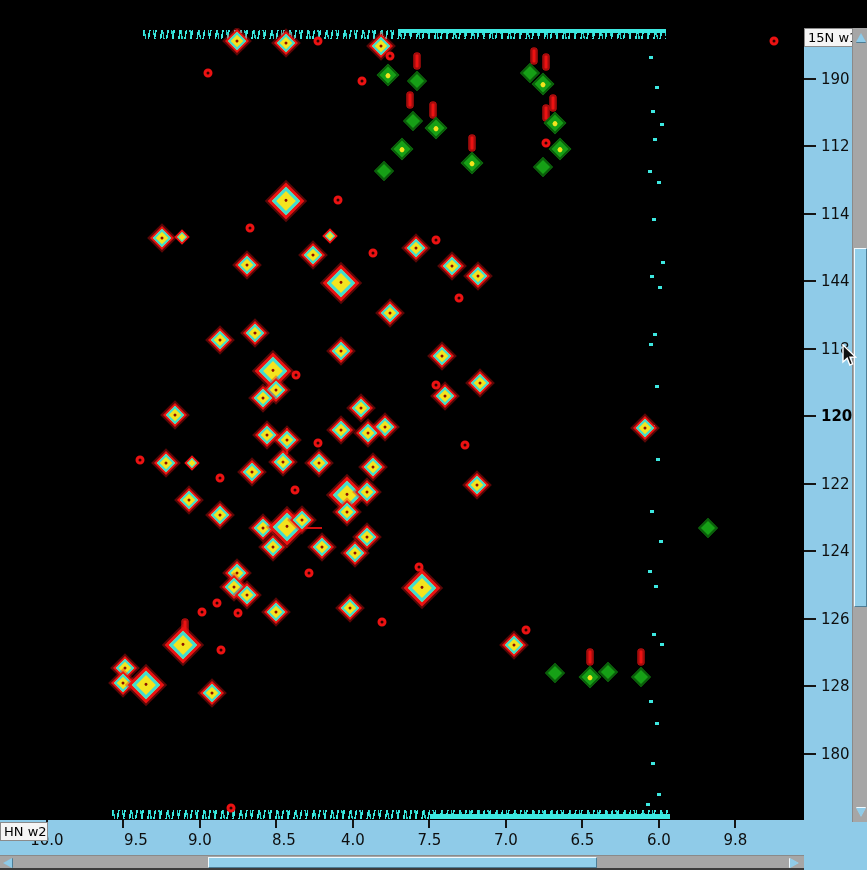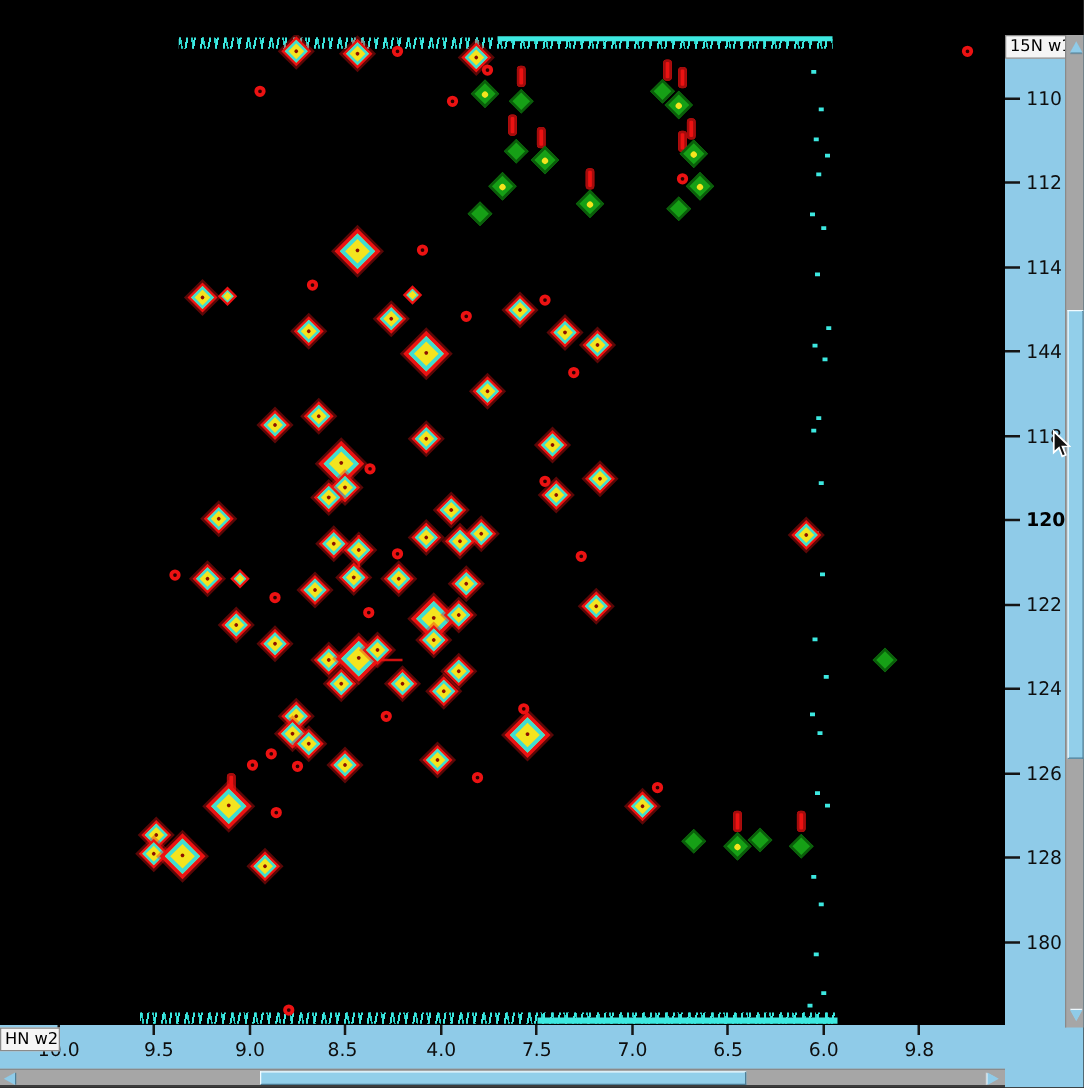--- a/index.html
+++ b/index.html
@@ -232,21 +232,21 @@
       <div class="pk rs" style="left: 590.121px; top: 628.763px;"></div>
       <div class="pk rs" style="left: 640.611px; top: 628.763px;"></div>
       <div class="pk gy" style="left: 590.121px; top: 649.013px;"></div>
       <div class="pk g" style="left: 608.481px; top: 643.95px;"></div>
       <div class="pk g" style="left: 640.611px; top: 649.013px;"></div>
       <div class="pk g" style="left: 554.931px; top: 644.962px;"></div>
     </div>
 
   <div class="y-axis">
       <div class="ytick" style="top: 49.9625px;"></div>
-      <div class="ylab" style="top: 41.9625px;">110</div>
+      <div class="ylab" style="top: 41.9625px;">190</div>
       <div class="ytick" style="top: 117.463px;"></div>
       <div class="ylab" style="top: 109.463px;">112</div>
       <div class="ytick" style="top: 184.963px;"></div>
       <div class="ylab" style="top: 176.963px;">114</div>
       <div class="ytick" style="top: 252.463px;"></div>
       <div class="ylab" style="top: 244.463px;">144</div>
       <div class="ytick" style="top: 319.962px;"></div>
       <div class="ylab" style="top: 311.962px;">118</div>
       <div class="ytick" style="top: 387.462px;"></div>
       <div class="ylab bold" style="top: 379.462px;">120</div>
@@ -258,25 +258,25 @@
       <div class="ylab" style="top: 581.962px;">126</div>
       <div class="ytick" style="top: 657.462px;"></div>
       <div class="ylab" style="top: 649.462px;">128</div>
       <div class="ytick" style="top: 724.962px;"></div>
       <div class="ylab" style="top: 716.962px;">180</div>
     </div>
   <div class="x-axis">
       <div class="xtick" style="left: 45.971px;"></div>
       <div class="xlab" style="left: 24.971px;">10.0</div>
       <div class="xtick" style="left: 122.471px;"></div>
-      <div class="xlab" style="left: 95px; text-align: right;">9.5</div>
+      <div class="xlab" style="left: 114px;">9.5</div>
       <div class="xtick" style="left: 198.971px;"></div>
       <div class="xlab" style="left: 177.971px;">9.0</div>
       <div class="xtick" style="left: 275.471px;"></div>
-      <div class="xlab" style="left: 252px;">8.5</div>
+      <div class="xlab" style="left: 262px;">8.5</div>
       <div class="xtick" style="left: 351.971px;"></div>
       <div class="xlab" style="left: 330.971px;">4.0</div>
       <div class="xtick" style="left: 428.471px;"></div>
       <div class="xlab" style="left: 407.471px;">7.5</div>
       <div class="xtick" style="left: 504.971px;"></div>
       <div class="xlab" style="left: 483.971px;">7.0</div>
       <div class="xtick" style="left: 581.471px;"></div>
       <div class="xlab" style="left: 560.471px;">6.5</div>
       <div class="xtick" style="left: 657.971px;"></div>
       <div class="xlab" style="left: 636.971px;">6.0</div>

